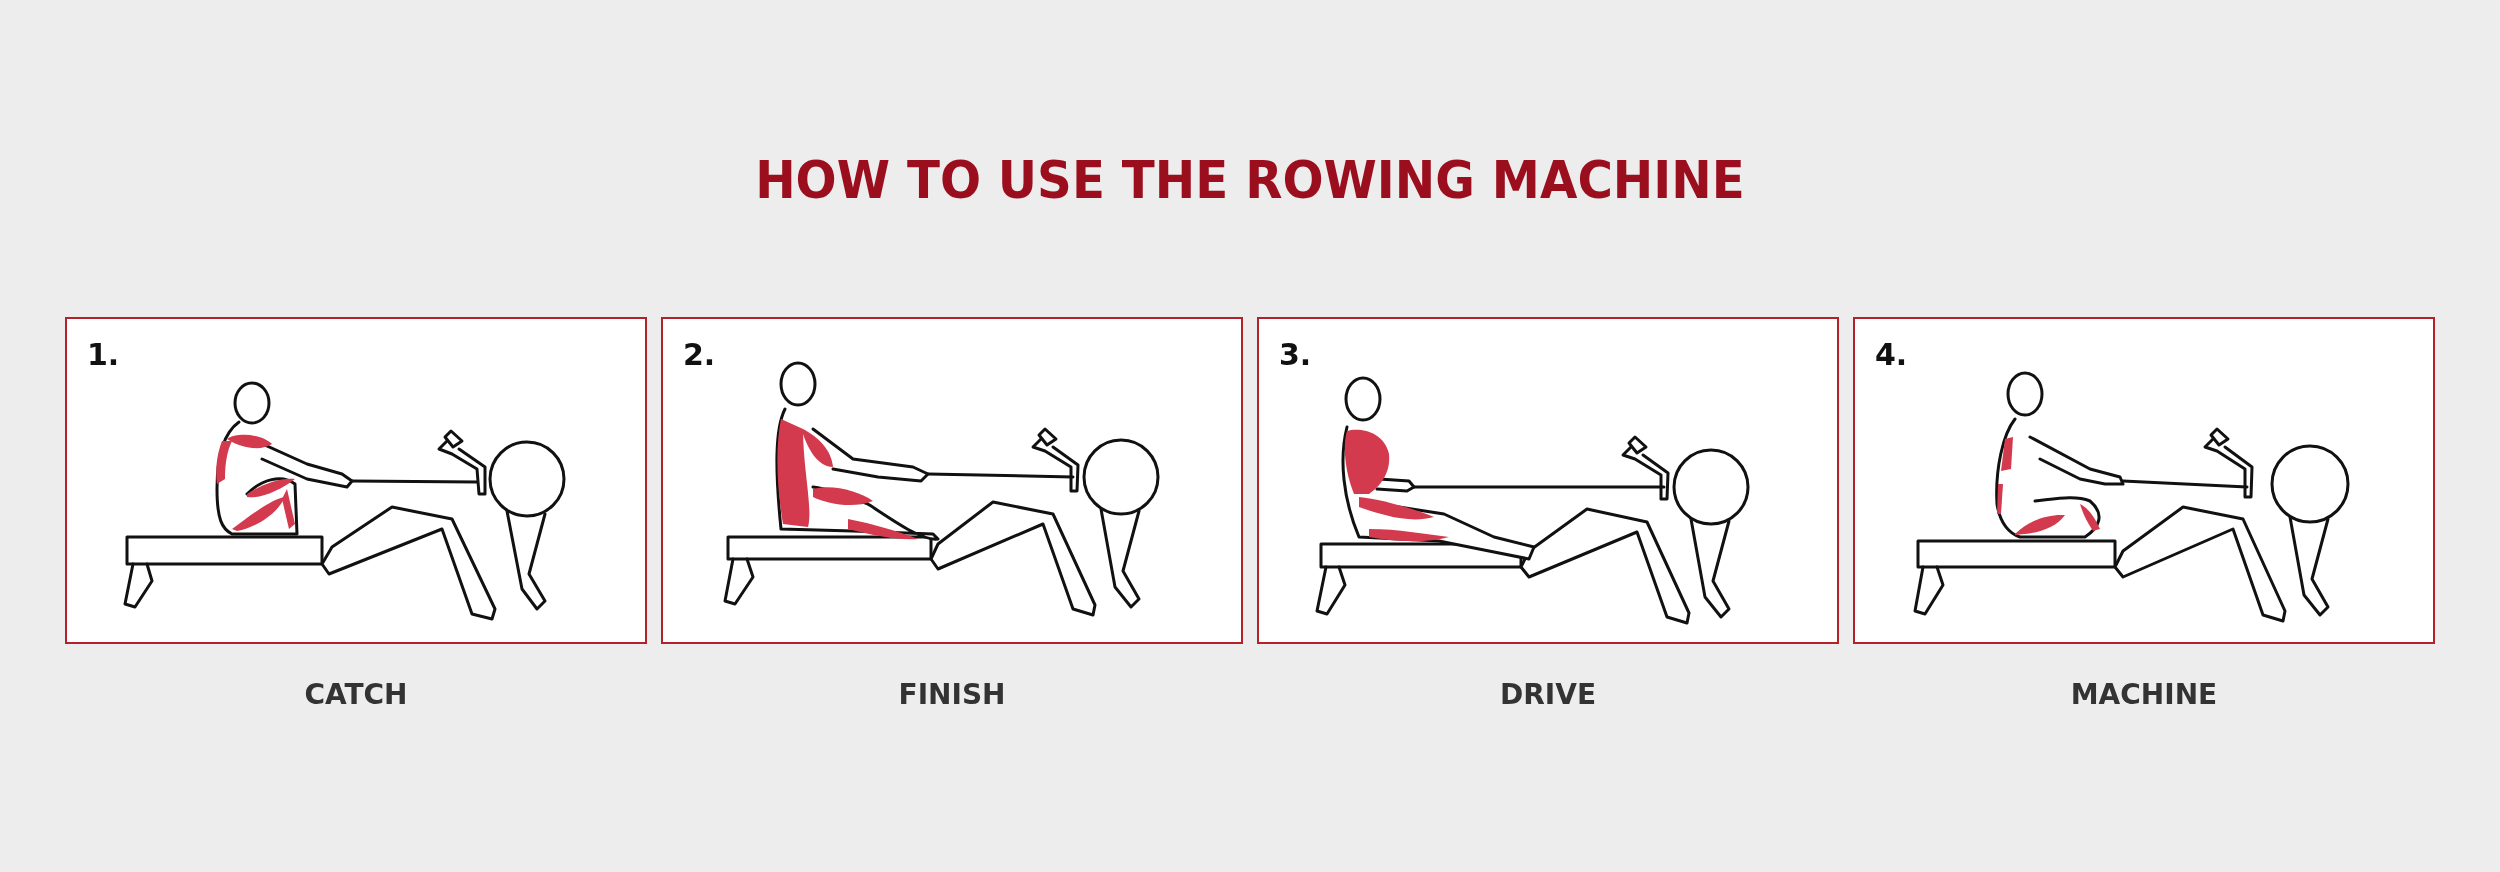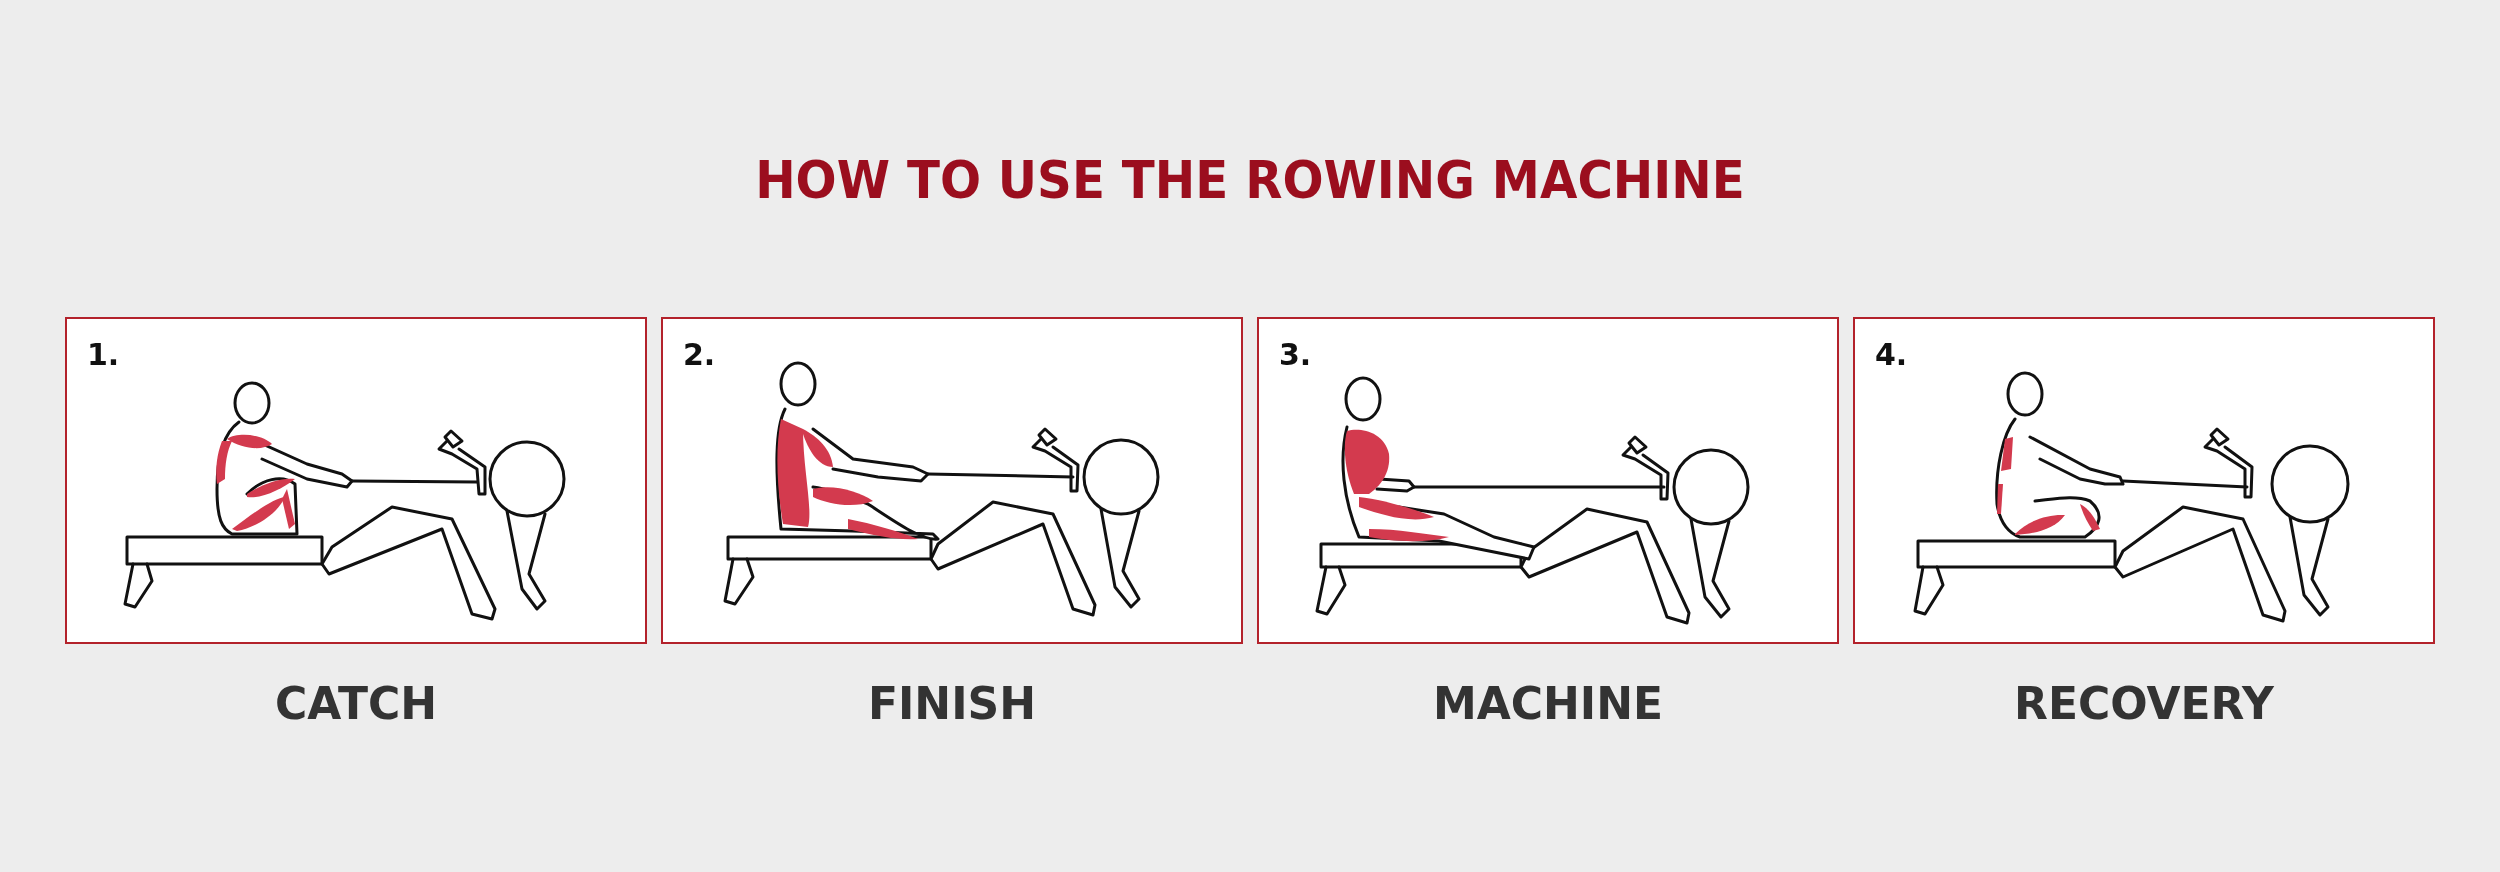--- a/index.html
+++ b/index.html
@@ -32,21 +32,21 @@
     .num {
       position: absolute; left: 20px; top: 18px;
       font-family: "DejaVu Sans", sans-serif;
       font-weight: bold; font-size: 30px; color: #111;
     }
     .panel svg { position: absolute; left: 0; top: 0; }
     .label {
       position: absolute; top: 678px; width: 582px;
       text-align: center;
       font-family: "DejaVu Sans", sans-serif;
-      font-weight: bold; font-size: 44px; color: #333;
+      font-weight: bold; font-size: 28px; color: #333;
     }
   </style>
 </head>
 <body>
 
 <div class="title">HOW TO USE THE ROWING MACHINE</div>
 
 <div class="panel" style="left:65px">
   <div class="num">1.</div>
   <svg width="578" height="323" viewBox="0 0 578 323" fill="none" stroke="#111" stroke-width="3" stroke-linejoin="round" stroke-linecap="round">
@@ -109,21 +109,21 @@
     <path d="M370 124 L376 118 L387 128 L378 134 Z" fill="#fff"></path>
     <ellipse cx="104" cy="80" rx="17" ry="21" fill="#fff"></ellipse>
     <path d="M88 108 C80 140,84 180,100 218 L180 222 L230 232 L270 240 L275 228 L235 218 L185 195 L140 188" fill="#fff"></path>
     <path d="M120 160 L150 162 L155 168 L148 172 L118 170"></path>
     <path d="M155 168 L405 168"></path>
     <path d="M88 112 C100 108,125 112,130 135 C132 155,120 168,110 175 L95 175 C85 150,84 125,88 112 Z" fill="#d33a4e" stroke="none"></path>
     <path d="M100 178 C120 180,150 188,175 198 C150 205,120 195,100 188 Z" fill="#d33a4e" stroke="none"></path>
     <path d="M110 210 C140 210,165 215,190 218 C165 225,130 222,110 218 Z" fill="#d33a4e" stroke="none"></path>
   </svg>
 </div>
-<div class="label" style="left:1257px">MACHINE</div>
+<div class="label" style="left:1257px">DRIVE</div>
 
 <div class="panel" style="left:1853px">
   <div class="num">4.</div>
   <svg width="578" height="323" viewBox="0 0 578 323" fill="none" stroke="#111" stroke-width="3" stroke-linejoin="round" stroke-linecap="round">
     <path d="M63 222 L260 222 L260 248 L63 248 Z" fill="#fff"></path>
     <path d="M68 248 L60 292 L70 295 L88 266 L82 248"></path>
     <path d="M260 248 L268 258 L378 210 L408 296 L428 302 L430 292 L388 200 L328 188 L268 232 Z" fill="#fff"></path>
     <circle cx="455" cy="165" r="38" fill="#fff"></circle>
     <path d="M435 198 L449 276 L465 296 L473 288 L457 260 L473 200"></path>
     <path d="M358 120 L350 128 L362 132 L390 150 L390 178 L396 178 L397 148 L370 128"></path>
@@ -131,13 +131,13 @@
     <ellipse cx="170" cy="75" rx="17" ry="21" fill="#fff"></ellipse>
     <path d="M160 100 C148 115,140 150,142 185 C145 205,155 215,165 218 L230 218 C245 208,250 195,235 182 C220 176,200 180,180 182" fill="#fff"></path>
     <path d="M175 118 L235 150 L265 158 L268 165 L250 165 L225 160 L185 140"></path>
     <path d="M268 162 L392 168"></path>
     <path d="M150 120 L158 118 L156 150 L146 152 Z" fill="#d33a4e" stroke="none"></path>
     <path d="M143 165 L148 165 L146 195 L142 195 Z" fill="#d33a4e" stroke="none"></path>
     <path d="M160 215 C175 200,195 195,210 196 C200 210,180 215,160 216 Z" fill="#d33a4e" stroke="none"></path>
     <path d="M225 185 C235 190,240 200,245 210 L238 212 C232 203,228 195,225 185 Z" fill="#d33a4e" stroke="none"></path>
   </svg>
 </div>
-<div class="label" style="left:1853px">RECOVERY</div>
+<div class="label" style="left:1853px">MACHINE</div>
 
 </body></html>

